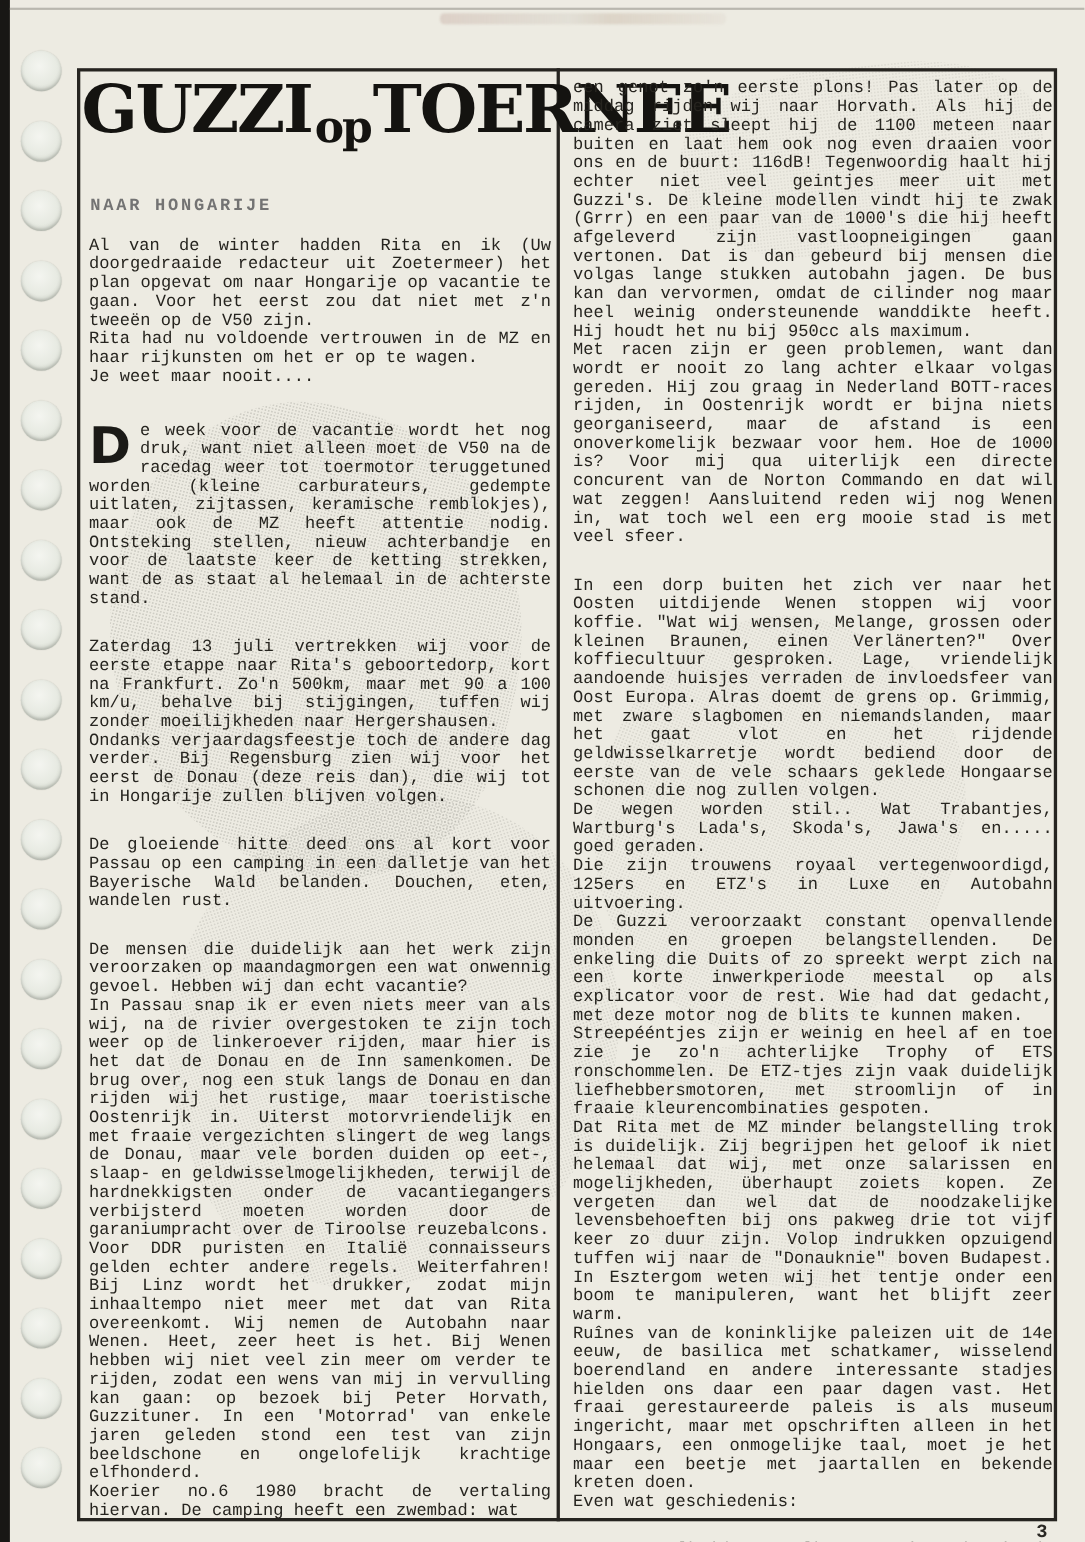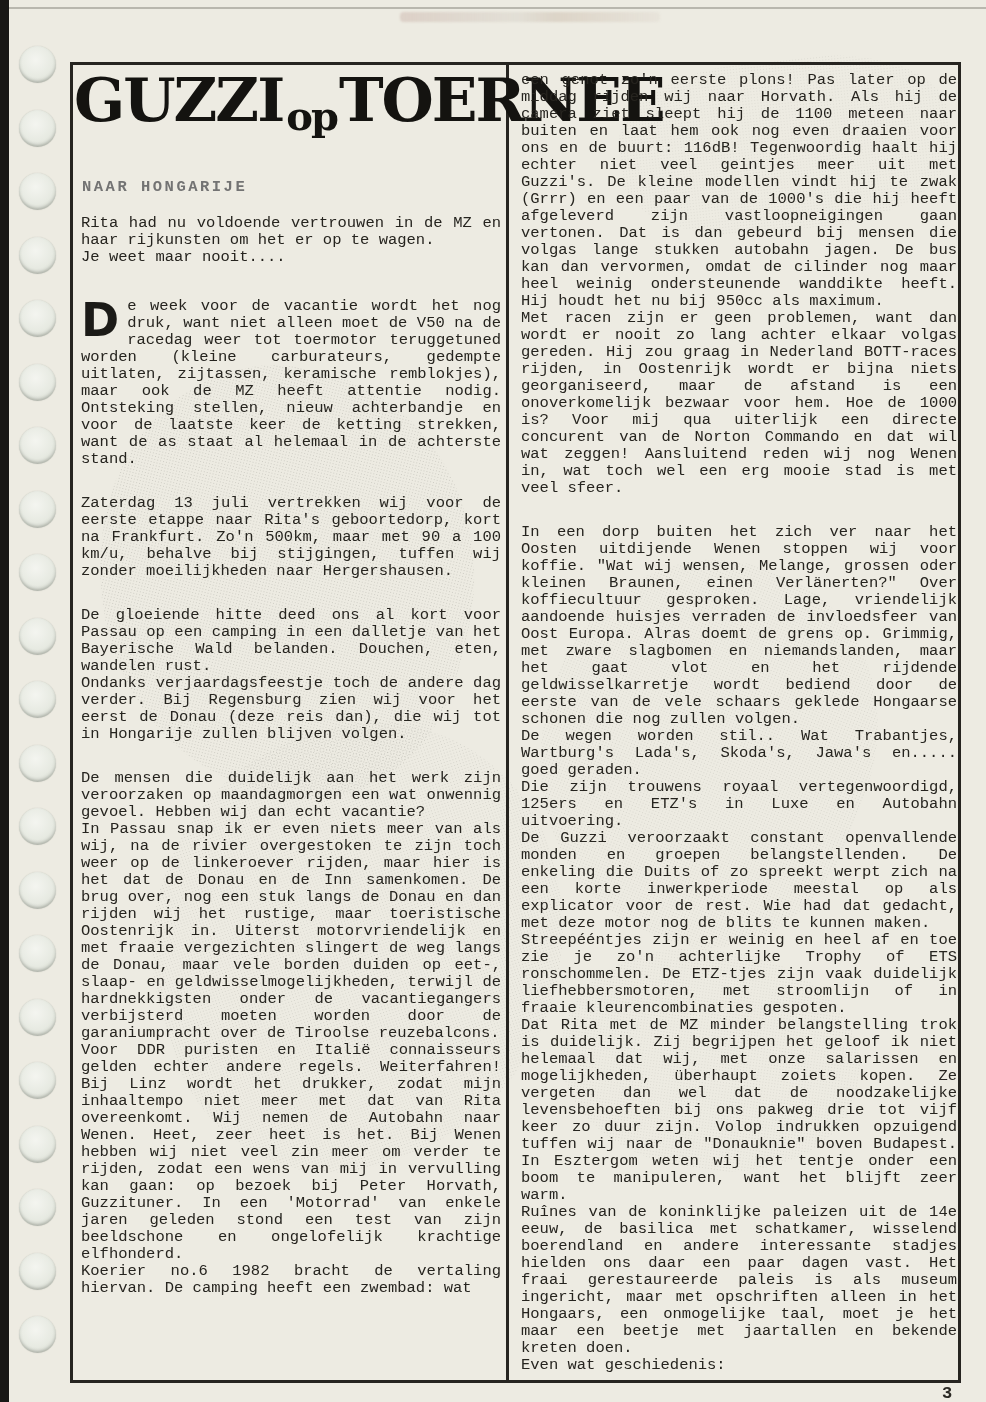--- a/index.html
+++ b/index.html
@@ -121,30 +121,31 @@
 <div class="frame"></div>
 <div class="col-divider"></div>
 
 <div class="masthead">
   <span class="t-big">GUZZI</span><span class="t-small">op</span><span class="t-big">TOERNEE</span>
 </div>
 
 <div class="section-heading">NAAR HONGARIJE</div>
 
 <div class="col col-left">
+    <p class="para">Al van de winter hadden Rita en ik (Uw doorgedraaide redacteur uit Zoetermeer) het plan opgevat om naar Hongarije op vacantie te gaan.  Voor het eerst zou dat niet met z'n tweeën op de V50 zijn.</p>
     <p class="para">Rita had nu voldoende vertrouwen in de MZ en haar rijkunsten om het er op te wagen.</p>
     <p class="para">Je weet maar nooit....</p>
     <p class="para biggap"><span class="dropcap">D</span>e week voor de vacantie wordt het nog druk, want niet alleen moet de V50 na de racedag weer tot toermotor teruggetuned worden (kleine carburateurs, gedempte uitlaten, zijtassen, keramische remblokjes), maar ook de MZ heeft attentie nodig.  Ontsteking stellen, nieuw achterbandje en voor de laatste keer de ketting strekken, want de as staat al helemaal in de achterste stand.</p>
     <p class="para gap">Zaterdag 13 juli vertrekken wij voor de eerste etappe naar Rita's geboortedorp, kort na Frankfurt. Zo'n 500km, maar met 90 a 100 km/u, behalve bij stijgingen, tuffen wij zonder moeilijkheden naar Hergershausen.</p>
+    <p class="para">Ondanks verjaardagsfeestje toch de andere dag verder.  Bij Regensburg zien wij voor het eerst de Donau (deze reis dan), die wij tot in Hongarije zullen blijven volgen.</p>
     <p class="para gap">De gloeiende hitte deed ons al kort voor Passau op een camping in een dalletje van het Bayerische Wald belanden.  Douchen, eten, wandelen rust.</p>
-    <p class="para">Ondanks verjaardagsfeestje toch de andere dag verder.  Bij Regensburg zien wij voor het eerst de Donau (deze reis dan), die wij tot in Hongarije zullen blijven volgen.</p>
     <p class="para gap">De mensen die duidelijk aan het werk zijn veroorzaken op maandagmorgen een wat onwennig gevoel.  Hebben wij dan echt vacantie?</p>
     <p class="para">In Passau snap ik er even niets meer van als wij, na de rivier overgestoken te zijn toch weer op de linkeroever rijden, maar hier is het dat de Donau en de Inn samenkomen. De brug over, nog een stuk langs de Donau en dan rijden wij het rustige, maar toeristische Oostenrijk in. Uiterst motorvriendelijk en met fraaie vergezichten slingert de weg langs de Donau, maar vele borden duiden op eet-, slaap- en geldwisselmogelijkheden, terwijl de hardnekkigsten onder de vacantiegangers verbijsterd moeten worden door de garaniumpracht over de Tiroolse reuzebalcons.</p>
     <p class="para">Voor DDR puristen en Italië connaisseurs gelden echter andere regels. Weiterfahren! Bij Linz wordt het drukker, zodat mijn inhaaltempo niet meer met dat van Rita overeenkomt.  Wij nemen de Autobahn naar Wenen.  Heet, zeer heet is het. Bij Wenen hebben wij niet veel zin meer om verder te rijden, zodat een wens van mij in vervulling kan gaan: op bezoek bij Peter Horvath, Guzzituner.  In een 'Motorrad' van enkele jaren geleden stond een test van zijn beeldschone en ongelofelijk krachtige elfhonderd.</p>
-    <p class="para">Koerier no.6 1982 bracht de vertaling hiervan. De camping heeft een zwembad: wat</p>
+    <p class="para">Koerier no.6 1980 bracht de vertaling hiervan. De camping heeft een zwembad: wat</p>
   </div>
 <div class="col col-right">
     <p class="para">een genot zo'n eerste plons!  Pas later op de middag rijden wij naar Horvath. Als hij de camera ziet sleept hij de 1100 meteen naar buiten en laat hem ook nog even draaien voor ons en de buurt: 116dB! Tegenwoordig haalt hij echter niet veel geintjes meer uit met Guzzi's.  De kleine modellen vindt hij te zwak (Grrr) en een paar van de 1000's die hij heeft afgeleverd zijn vastloopneigingen gaan vertonen.  Dat is dan gebeurd bij mensen die volgas lange stukken autobahn jagen.  De bus kan dan vervormen, omdat de cilinder nog maar heel weinig ondersteunende wanddikte heeft. Hij houdt het nu bij 950cc als maximum.</p>
     <p class="para">Met racen zijn er geen problemen, want dan wordt er nooit zo lang achter elkaar volgas gereden.  Hij zou graag in Nederland BOTT-races rijden,  in Oostenrijk wordt er bijna niets georganiseerd, maar de afstand is een onoverkomelijk bezwaar voor hem. Hoe de 1000 is? Voor mij qua uiterlijk een directe concurent van de Norton Commando en dat wil wat zeggen!  Aansluitend reden wij nog Wenen in, wat toch wel een erg mooie stad is met veel sfeer.</p>
     <p class="para gap">In een dorp buiten het zich ver naar het Oosten uitdijende Wenen stoppen wij voor koffie.  "Wat wij wensen, Melange, grossen oder kleinen Braunen, einen Verlänerten?" Over koffiecultuur gesproken. Lage, vriendelijk aandoende huisjes verraden de invloedsfeer van Oost Europa. Alras doemt de grens op. Grimmig, met zware slagbomen en niemandslanden, maar het gaat vlot en het rijdende geldwisselkarretje wordt bediend door de eerste van de vele schaars geklede Hongaarse schonen die nog zullen volgen.</p>
     <p class="para">De wegen worden stil..  Wat Trabantjes, Wartburg's Lada's, Skoda's, Jawa's en..... goed geraden.</p>
     <p class="para">Die zijn trouwens royaal vertegenwoordigd, 125ers en ETZ's in Luxe en Autobahn uitvoering.</p>
     <p class="para">De Guzzi veroorzaakt constant openvallende monden en groepen belangstellenden.  De enkeling die Duits of zo spreekt werpt zich na een korte inwerkperiode meestal op als explicator voor de rest.  Wie had dat gedacht, met deze motor nog de blits te kunnen maken.</p>
     <p class="para">Streepééntjes zijn er weinig en heel af en toe zie je zo'n achterlijke Trophy of ETS ronschommelen.  De ETZ-tjes zijn vaak duidelijk liefhebbersmotoren, met stroomlijn of in fraaie kleurencombinaties gespoten.</p>
     <p class="para">Dat Rita met de MZ minder belangstelling trok is duidelijk.  Zij begrijpen het geloof ik niet helemaal dat wij, met onze salarissen en mogelijkheden, überhaupt zoiets kopen.  Ze vergeten dan wel dat de noodzakelijke levensbehoeften bij ons pakweg drie tot vijf keer zo duur zijn. Volop indrukken opzuigend tuffen wij naar de "Donauknie" boven Budapest.  In Esztergom weten wij het tentje onder een boom te manipuleren, want het blijft zeer warm.</p>

